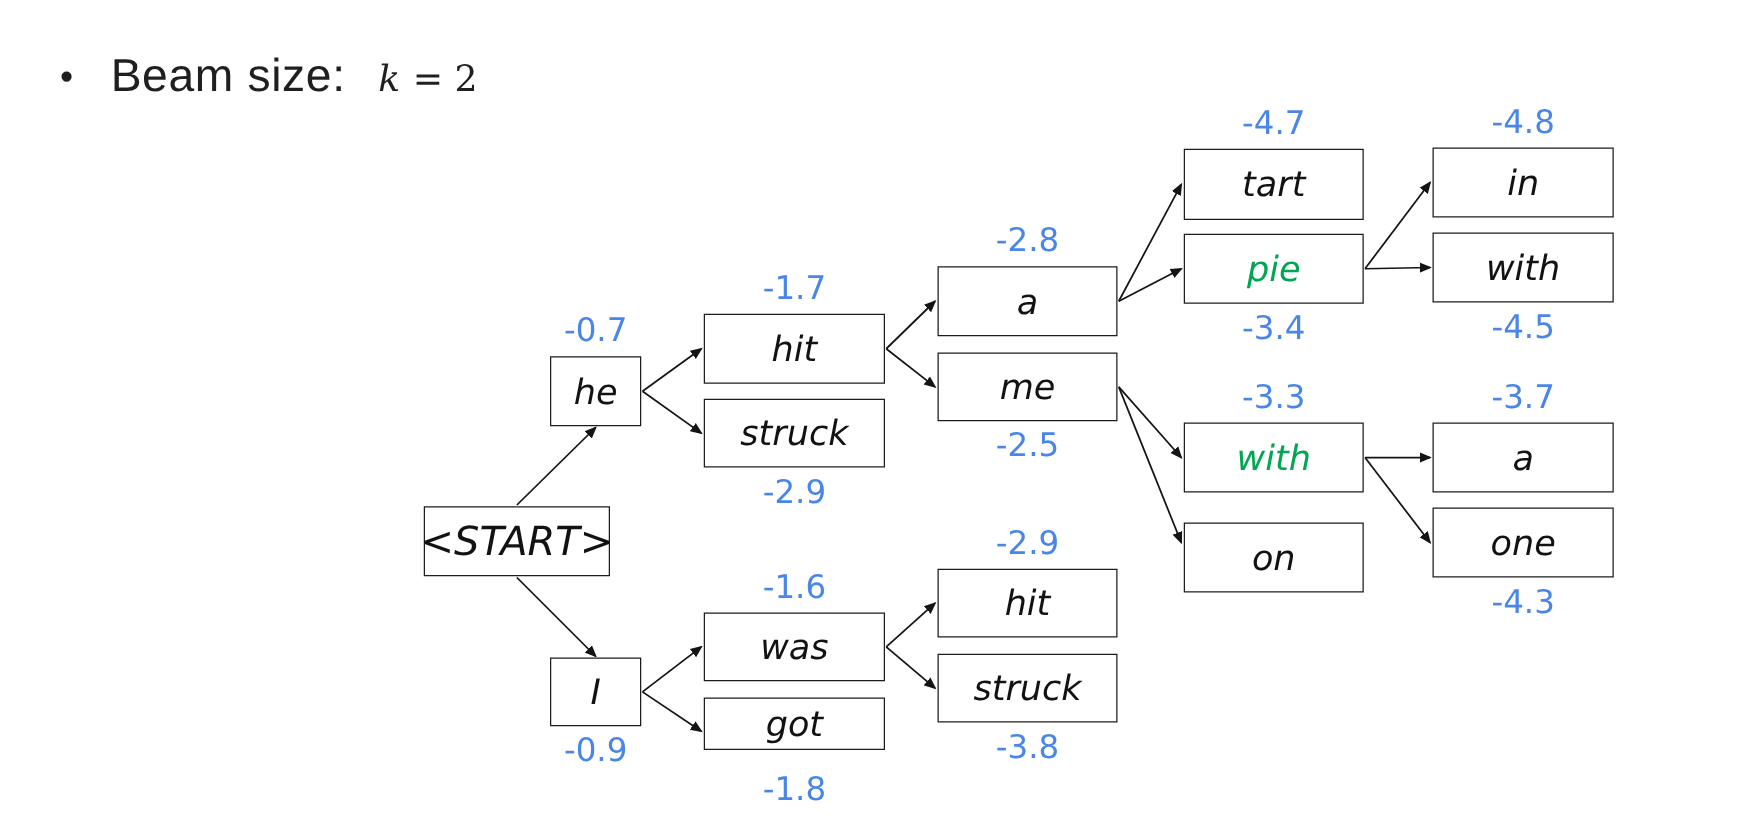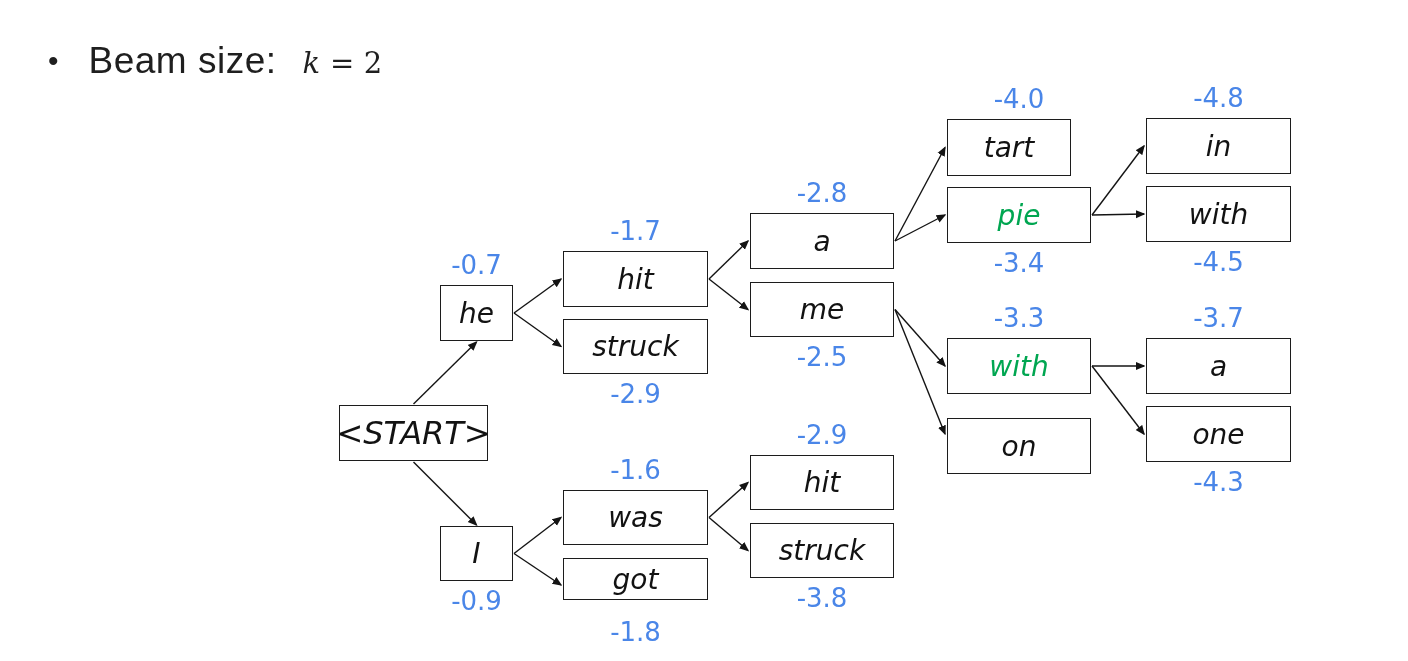--- a/index.html
+++ b/index.html
@@ -119,22 +119,22 @@
       <div class="node" style="left: 563px; top: 558px; width: 145px; height: 42px;">got</div>
       <div class="score" style="left: 563px; width: 145px; top: 618px;">-1.8</div>
       <div class="node" style="left: 750px; top: 213px; width: 144px; height: 56px;">a</div>
       <div class="score" style="left: 750px; width: 144px; top: 179px;">-2.8</div>
       <div class="node" style="left: 750px; top: 282px; width: 144px; height: 55px;">me</div>
       <div class="score" style="left: 750px; width: 144px; top: 343px;">-2.5</div>
       <div class="node" style="left: 750px; top: 455px; width: 144px; height: 55px;">hit</div>
       <div class="score" style="left: 750px; width: 144px; top: 421px;">-2.9</div>
       <div class="node" style="left: 750px; top: 523px; width: 144px; height: 55px;">struck</div>
       <div class="score" style="left: 750px; width: 144px; top: 584px;">-3.8</div>
-      <div class="node" style="left: 947px; top: 119px; width: 124px; height: 57px;">tart</div>
-      <div class="score" style="left: 947px; width: 144px; top: 85px;">-4.0</div>
+      <div class="node" style="left: 947px; top: 119px; width: 144px; height: 57px;">tart</div>
+      <div class="score" style="left: 947px; width: 144px; top: 85px;">-4.7</div>
       <div class="node highlight" style="left: 947px; top: 187px; width: 144px; height: 56px;">pie</div>
       <div class="score" style="left: 947px; width: 144px; top: 249px;">-3.4</div>
       <div class="node highlight" style="left: 947px; top: 338px; width: 144px; height: 56px;">with</div>
       <div class="score" style="left: 947px; width: 144px; top: 304px;">-3.3</div>
       <div class="node" style="left: 947px; top: 406px; width: 144px; height: 56px; margin-top: 12px;">on</div>
       <div class="node" style="left: 1146px; top: 118px; width: 145px; height: 56px;">in</div>
       <div class="score" style="left: 1146px; width: 145px; top: 84px;">-4.8</div>
       <div class="node" style="left: 1146px; top: 186px; width: 145px; height: 56px;">with</div>
       <div class="score" style="left: 1146px; width: 145px; top: 248px;">-4.5</div>
       <div class="node" style="left: 1146px; top: 338px; width: 145px; height: 56px;">a</div>

